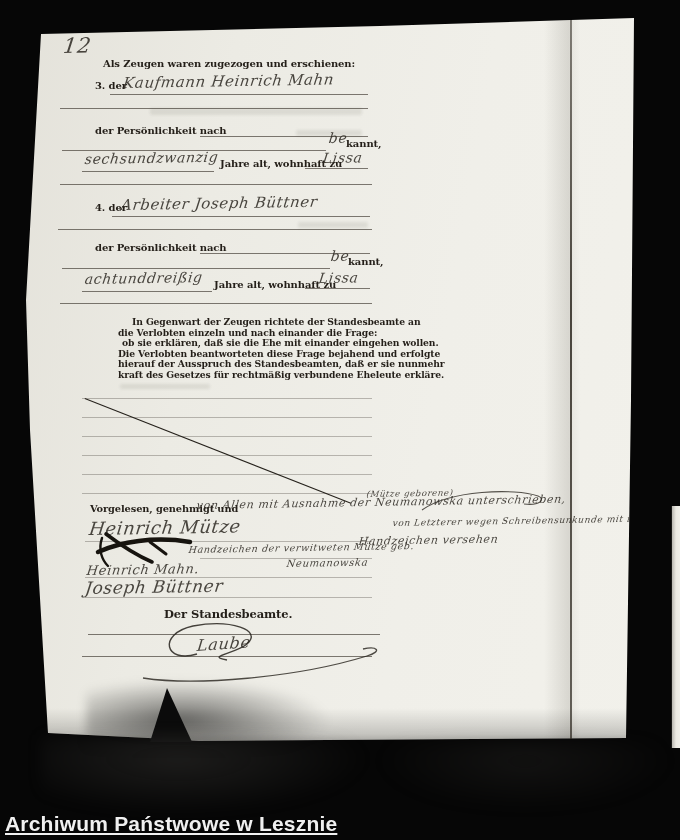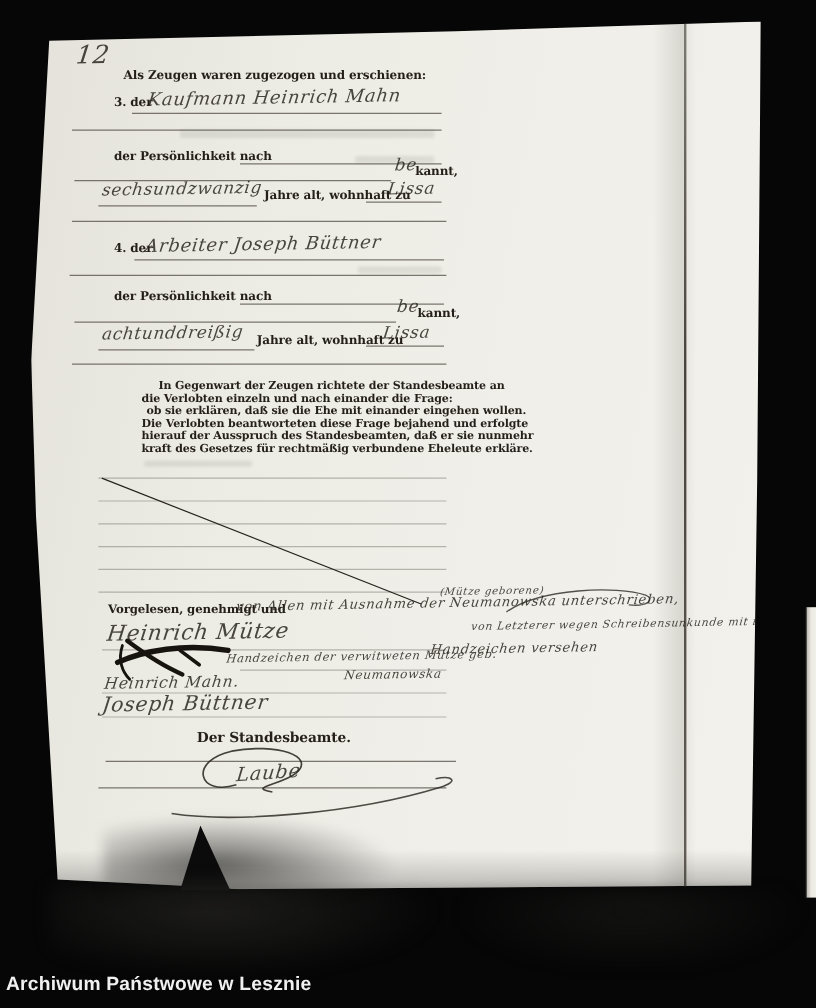--- a/index.html
+++ b/index.html
@@ -37,22 +37,22 @@
   
   .printed{color:#241f19;font-weight:700;letter-spacing:-0.1px;white-space:nowrap;}
   .hw{color:#2c2822;font-style:italic;white-space:nowrap;opacity:.85;
       transform:skewX(-8deg) rotate(-1deg);transform-origin:left bottom;letter-spacing:.6px;}
   .hw-big{font-size:15px;}
   .rule{height:0;border-top:1px solid rgba(50,44,36,.62);}
   .rule.faint{border-top-color:rgba(50,44,36,.30);}
   .smudge{background:rgba(115,110,98,.14);filter:blur(1.4px);border-radius:2px;}
 
   .para-line{font-size:9.2px;line-height:10.6px;}
-  .footer-label{font-family:"Liberation Sans", sans-serif;font-weight:700;font-size:16px;
-      color:#f0f0f0;letter-spacing:.2px;white-space:nowrap;}
+  .footer-label{font-family:"Liberation Sans", sans-serif;font-weight:700;font-size:21px;
+      color:#f0f0f0;letter-spacing:.2px;white-space:nowrap;text-decoration:underline;}
   svg{overflow:visible;display:block;}
 </style>
 </head>
 <body>
 
 <div class="scan-stage">
 
   <div class="page">
 
     <div class="abs smudge" style="left:150px;top:108px;width:212px;height:7px;"></div>

